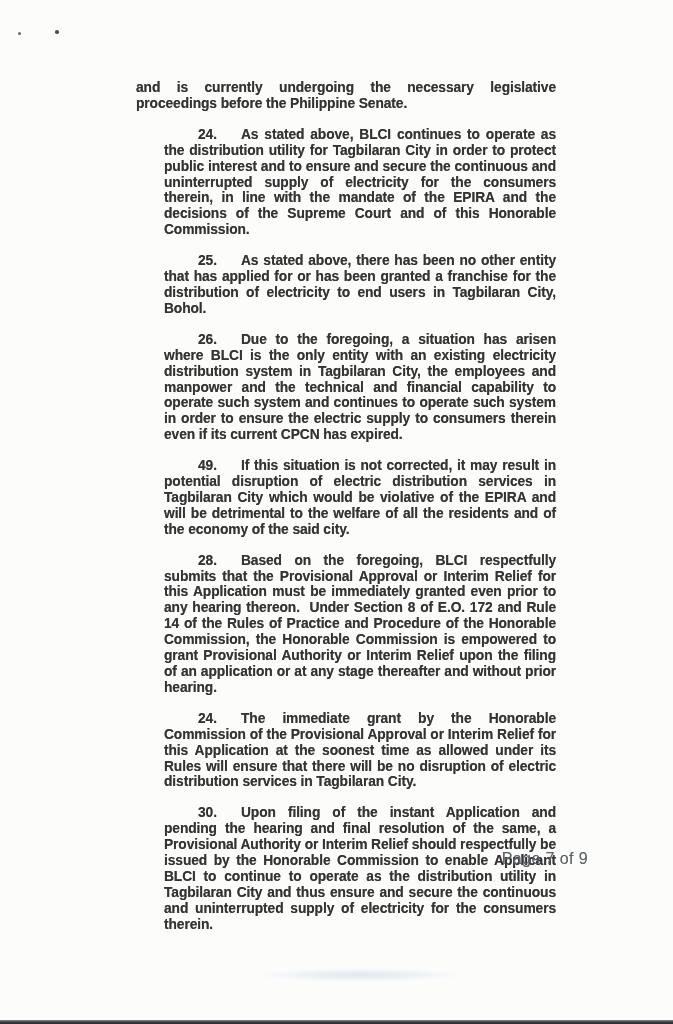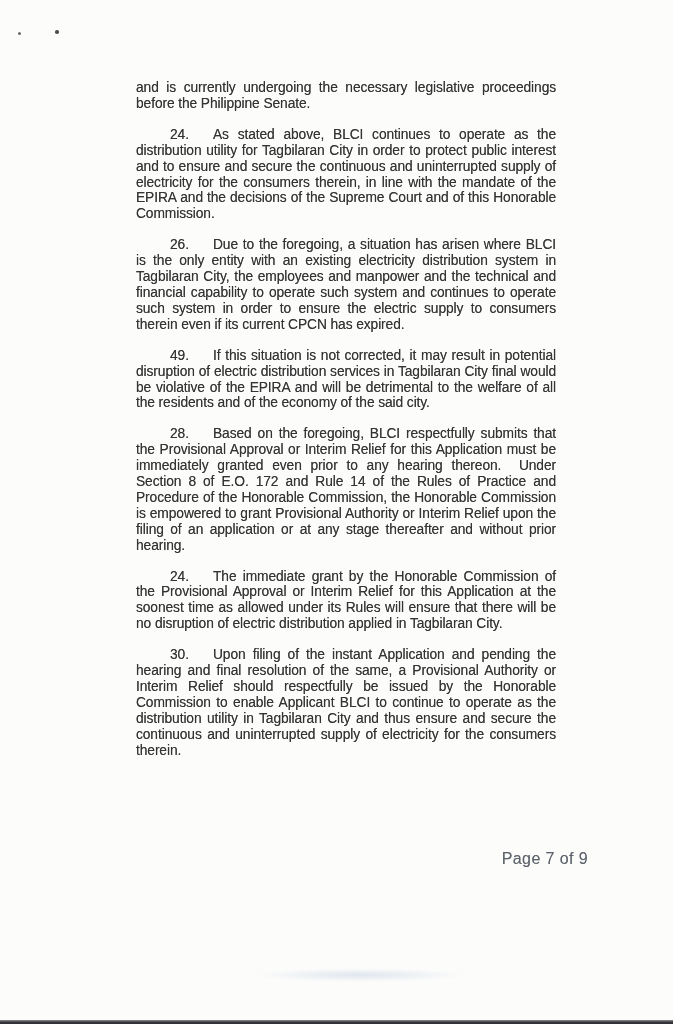--- a/index.html
+++ b/index.html
@@ -11,31 +11,32 @@
     margin: 0 auto;
     background: #fcfcfb;
     overflow: hidden;
     font-family: "Liberation Sans", sans-serif;
   }
   .content {
     position: absolute;
     left: 136px;
     top: 80px;
     width: 420px;
+    font-weight: bold;
   }
   .para {
     text-align: justify;
     font-size: 13.8px;
     line-height: 15.9px;
     letter-spacing: -0.1px;
     color: #343434;
     text-shadow: 0 0 0.45px rgba(20,20,20,0.55);
     margin-bottom: 15px;
   }
-  .para.numbered { text-indent: 34px; }
+  .para.numbered { text-indent: 34px; margin-left: 28px; }
   .pnum {
     display: inline-block;
     width: 43px;
     text-indent: 0;
   }
   .footer {
     position: absolute;
     top: 850px;
     right: 85px;
     font-size: 16px;
@@ -75,28 +76,29 @@
 
   <span class="scan-dot dot-a"></span>
   <span class="scan-dot dot-b"></span>
 
   <div class="content">
 
     <p class="para">and is currently undergoing the necessary legislative proceedings before the Philippine Senate.</p>
 
     <p class="para numbered"><span class="pnum">24.</span><span>As stated above, BLCI continues to operate as the distribution utility for Tagbilaran City in order to protect public interest and to ensure and secure the continuous and uninterrupted supply of electricity for the consumers therein, in line with the mandate of the EPIRA and the decisions of the Supreme Court and of this Honorable Commission.</span></p>
 
+    <p class="para numbered"><span class="pnum">25.</span><span>As stated above, there has been no other entity that has applied for or has been granted a franchise for the distribution of electricity to end users in Tagbilaran City, Bohol.</span></p>
 
     <p class="para numbered"><span class="pnum">26.</span><span>Due to the foregoing, a situation has arisen where BLCI is the only entity with an existing electricity distribution system in Tagbilaran City, the employees and manpower and the technical and financial capability to operate such system and continues to operate such system in order to ensure the electric supply to consumers therein even if its current CPCN has expired.</span></p>
 
-    <p class="para numbered"><span class="pnum">49.</span><span>If this situation is not corrected, it may result in potential disruption of electric distribution services in Tagbilaran City final would be violative of the EPIRA and will be detrimental to the welfare of all the residents and of the economy of the said city.</span></p>
+    <p class="para numbered"><span class="pnum">49.</span><span>If this situation is not corrected, it may result in potential disruption of electric distribution services in Tagbilaran City which would be violative of the EPIRA and will be detrimental to the welfare of all the residents and of the economy of the said city.</span></p>
 
     <p class="para numbered"><span class="pnum">28.</span><span>Based on the foregoing, BLCI respectfully submits that the Provisional Approval or Interim Relief for this Application must be immediately granted even prior to any hearing thereon.&nbsp; Under Section 8 of E.O. 172 and Rule 14 of the Rules of Practice and Procedure of the Honorable Commission, the Honorable Commission is empowered to grant Provisional Authority or Interim Relief upon the filing of an application or at any stage thereafter and without prior hearing.</span></p>
 
-    <p class="para numbered"><span class="pnum">24.</span><span>The immediate grant by the Honorable Commission of the Provisional Approval or Interim Relief for this Application at the soonest time as allowed under its Rules will ensure that there will be no disruption of electric distribution applied in Tagbilaran City.</span></p>
+    <p class="para numbered"><span class="pnum">24.</span><span>The immediate grant by the Honorable Commission of the Provisional Approval or Interim Relief for this Application at the soonest time as allowed under its Rules will ensure that there will be no disruption of electric distribution services in Tagbilaran City.</span></p>
 
     <p class="para numbered"><span class="pnum">30.</span><span>Upon filing of the instant Application and pending the hearing and final resolution of the same, a Provisional Authority or Interim Relief should respectfully be issued by the Honorable Commission to enable Applicant BLCI to continue to operate as the distribution utility in Tagbilaran City and thus ensure and secure the continuous and uninterrupted supply of electricity for the consumers therein.</span></p>
 
   </div>
 
   <div class="footer">
     <span>Page 7 of 9</span>
   </div>
 
   <div class="scan-smudge"></div>

